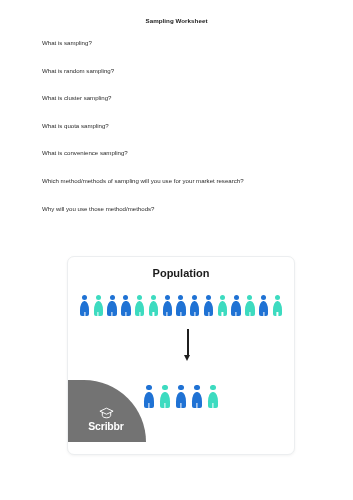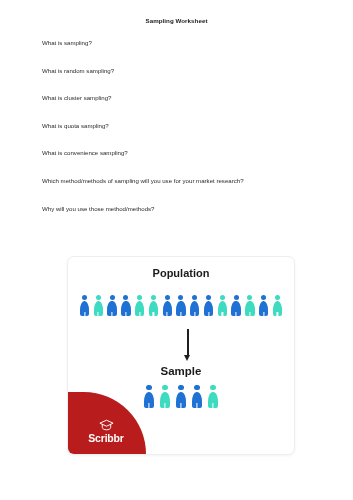--- a/index.html
+++ b/index.html
@@ -158,24 +158,24 @@
     height: 0;
     border-left: 3.6px solid transparent;
     border-right: 3.6px solid transparent;
     border-top: 6.5px solid #1f1f1f;
   }
 
   
   .brand-badge {
     position: absolute;
     left: 0;
-    bottom: 0;
+    bottom: 12px;
     width: 78px;
     height: 62px;
-    background: #b91c1c;
+    background: #737373;
     border-top-right-radius: 78px;
     overflow: hidden;
   }
   .brand-inner {
     position: absolute;
     left: 9px;
     bottom: 11px;
     width: 58px;
     text-align: center;
   }
@@ -275,21 +275,20 @@
           <span class="head" style="background: rgb(61, 219, 192);"></span>
           <span class="body" style="background: rgb(61, 219, 192);"></span>
         </span>
       </div>
 
     <div class="arrow">
       <div class="shaft"></div>
       <div class="head-tip"></div>
     </div>
 
-    <div class="card-heading heading-sample">Sample</div>
 
     <div class="people-row row-sample">
         <span class="person">
           <span class="head" style="background: rgb(31, 114, 212);"></span>
           <span class="body" style="background: rgb(31, 114, 212);"></span>
         </span>
         <span class="person">
           <span class="head" style="background: rgb(61, 219, 192);"></span>
           <span class="body" style="background: rgb(61, 219, 192);"></span>
         </span>

